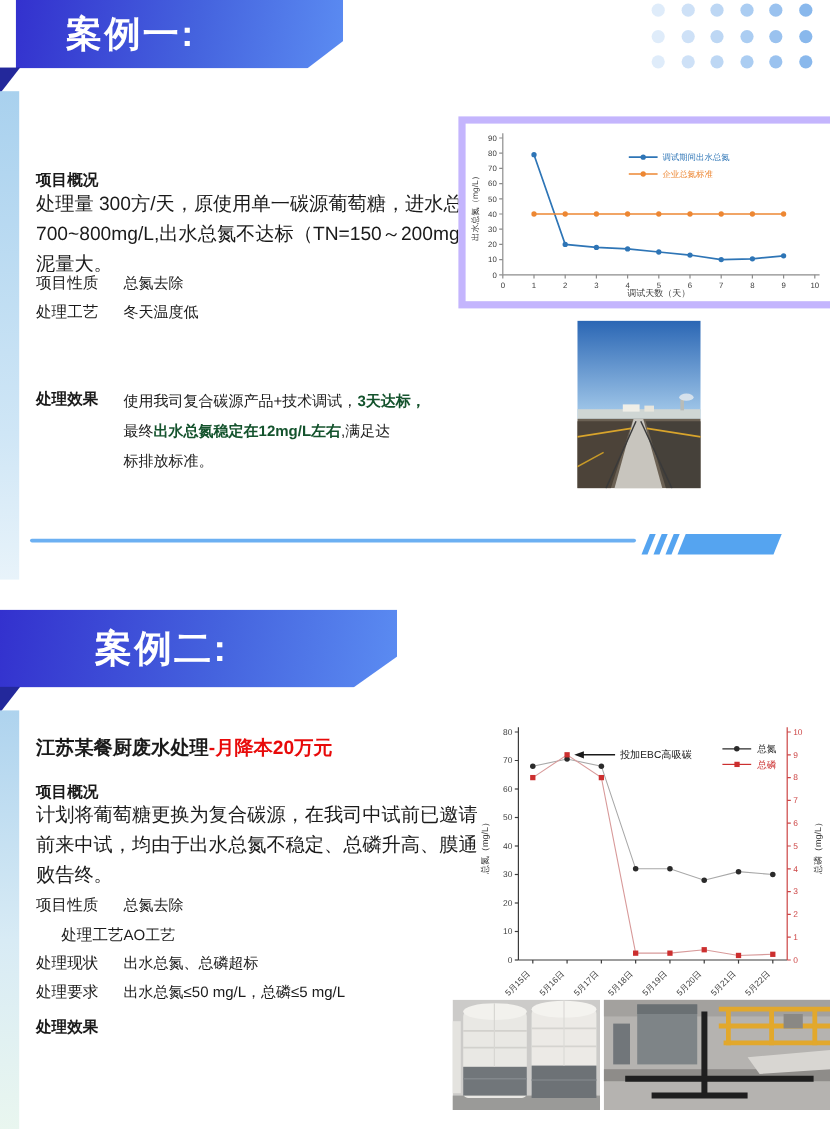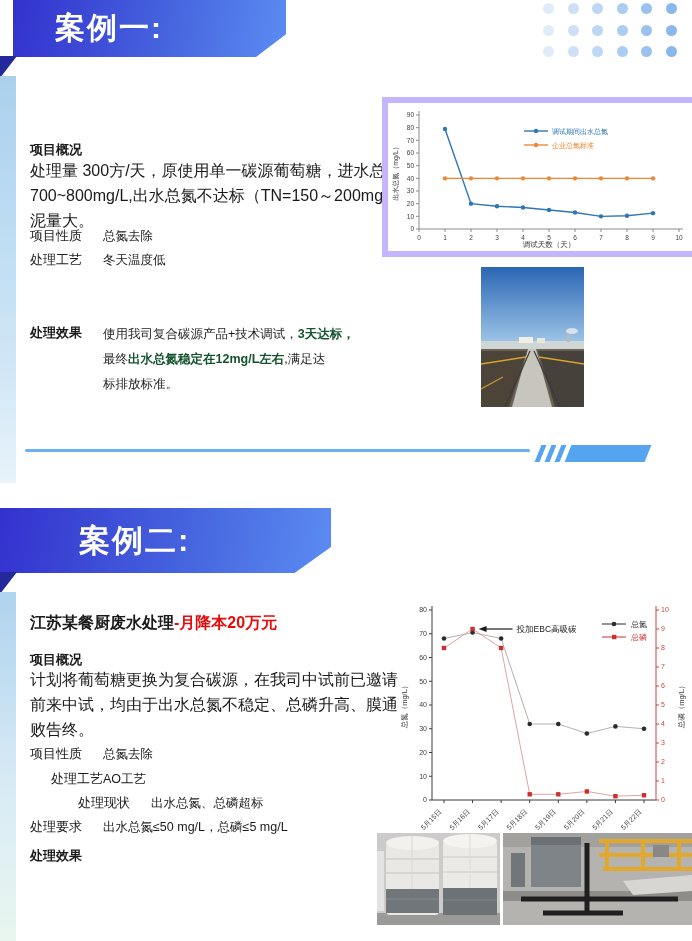--- a/index.html
+++ b/index.html
@@ -201,21 +201,21 @@
 
   <div class="casetitle" style="top:613px;"><span>江苏某餐厨废水处理</span><span class="red">-月降本20万元</span></div>
 
   <div class="seclabel" style="top:651px;">项目概况</div>
   <div class="para" style="top:667px;">计划将葡萄糖更换为复合碳源，在我司中试前已邀请四五家碳源厂家
 前来中试，均由于出水总氮不稳定、总磷升高、膜通量下降等原因失
 败告终。</div>
 
   <div class="prow" style="top:745px;"><span class="lab">项目性质</span><span>总氮去除</span></div>
   <div class="prow" style="top:770px;text-align:right;"><span class="lab">处理工艺</span><span>AO工艺</span></div>
-  <div class="prow" style="top:794px;margin-left:48px;"><span class="lab">处理现状</span><span>出水总氮、总磷超标</span></div>
+  <div class="prow" style="top:794px;"><span class="lab">处理现状</span><span>出水总氮、总磷超标</span></div>
   <div class="prow" style="top:818px;"><span class="lab">处理要求</span><span>出水总氮≤50 mg/L，总磷≤5 mg/L</span></div>
 
   <div class="seclabel" style="top:847px;">处理效果</div>
 
   <div class="chartbox2">
     <svg id="chart2" width="294" height="245" viewBox="0 0 294 245">
         <line x1="34" y1="6" x2="34" y2="200" stroke="#3c3c3c" stroke-width="1"></line>
         <line x1="34" y1="200" x2="258" y2="200" stroke="#3c3c3c" stroke-width="1"></line>
         <line x1="258" y1="6" x2="258" y2="200" stroke="#cc4444" stroke-width="1"></line>
         <line x1="31" y1="200" x2="34" y2="200" stroke="#3c3c3c"></line>

